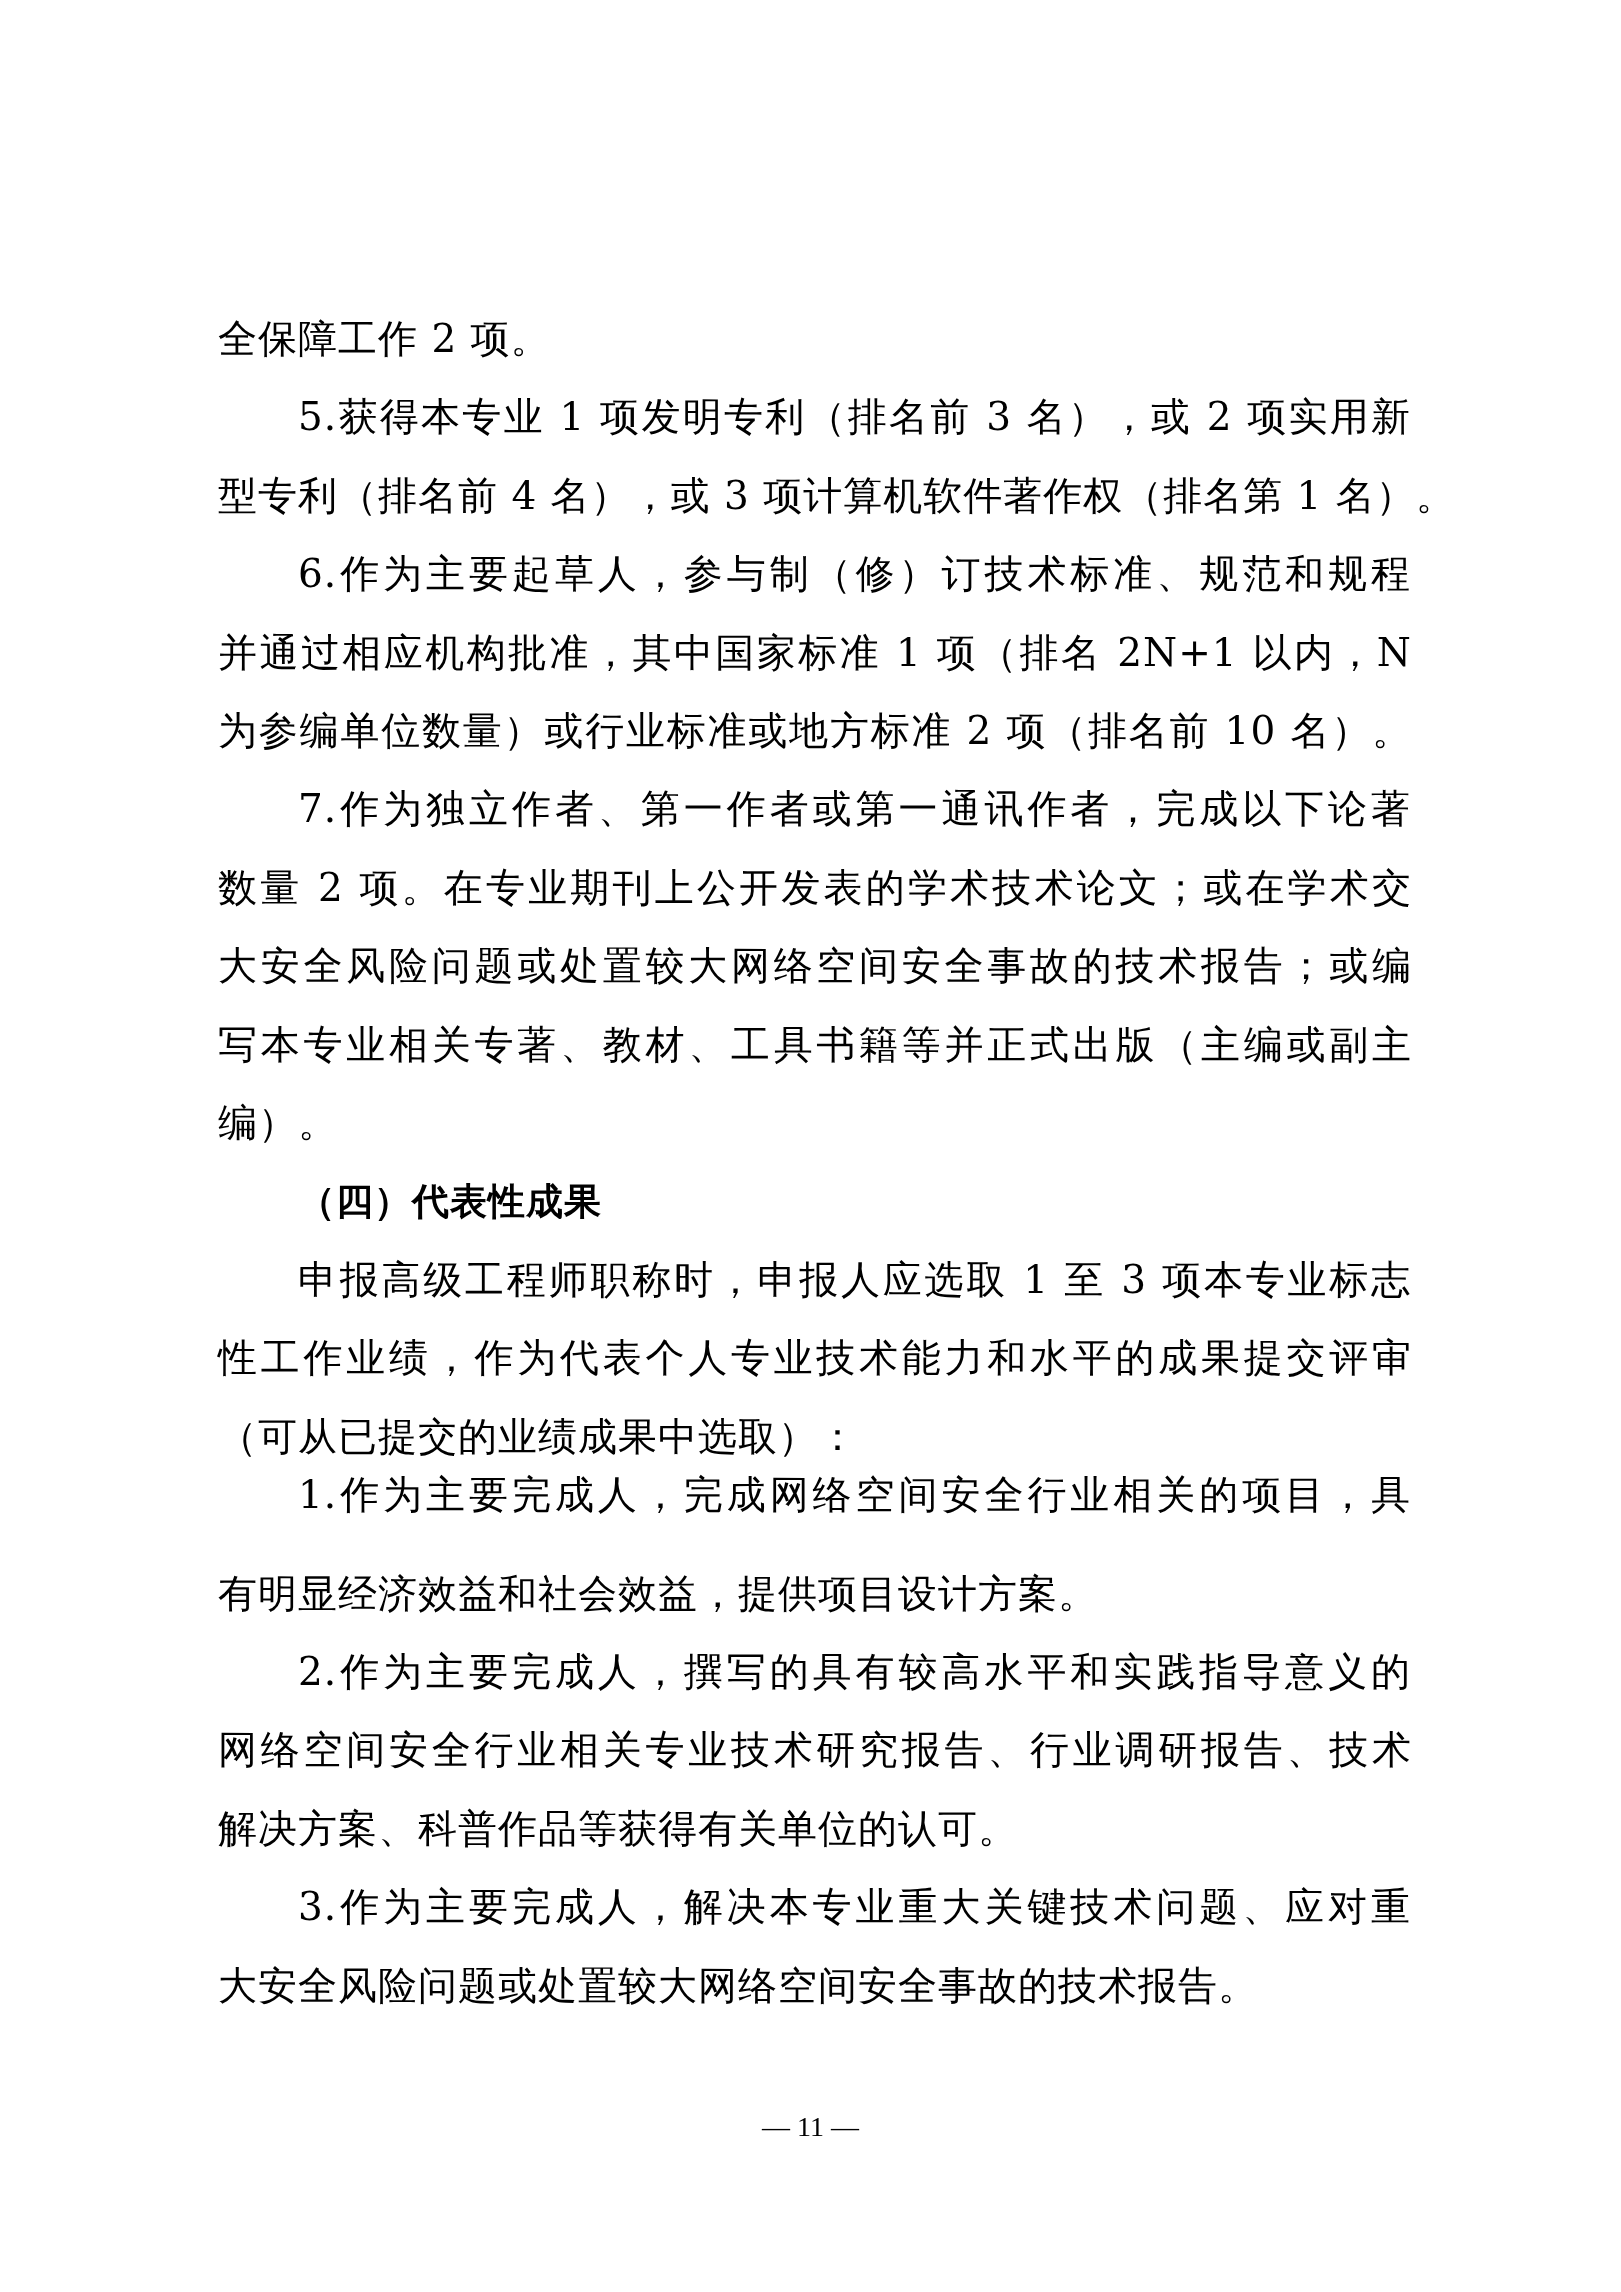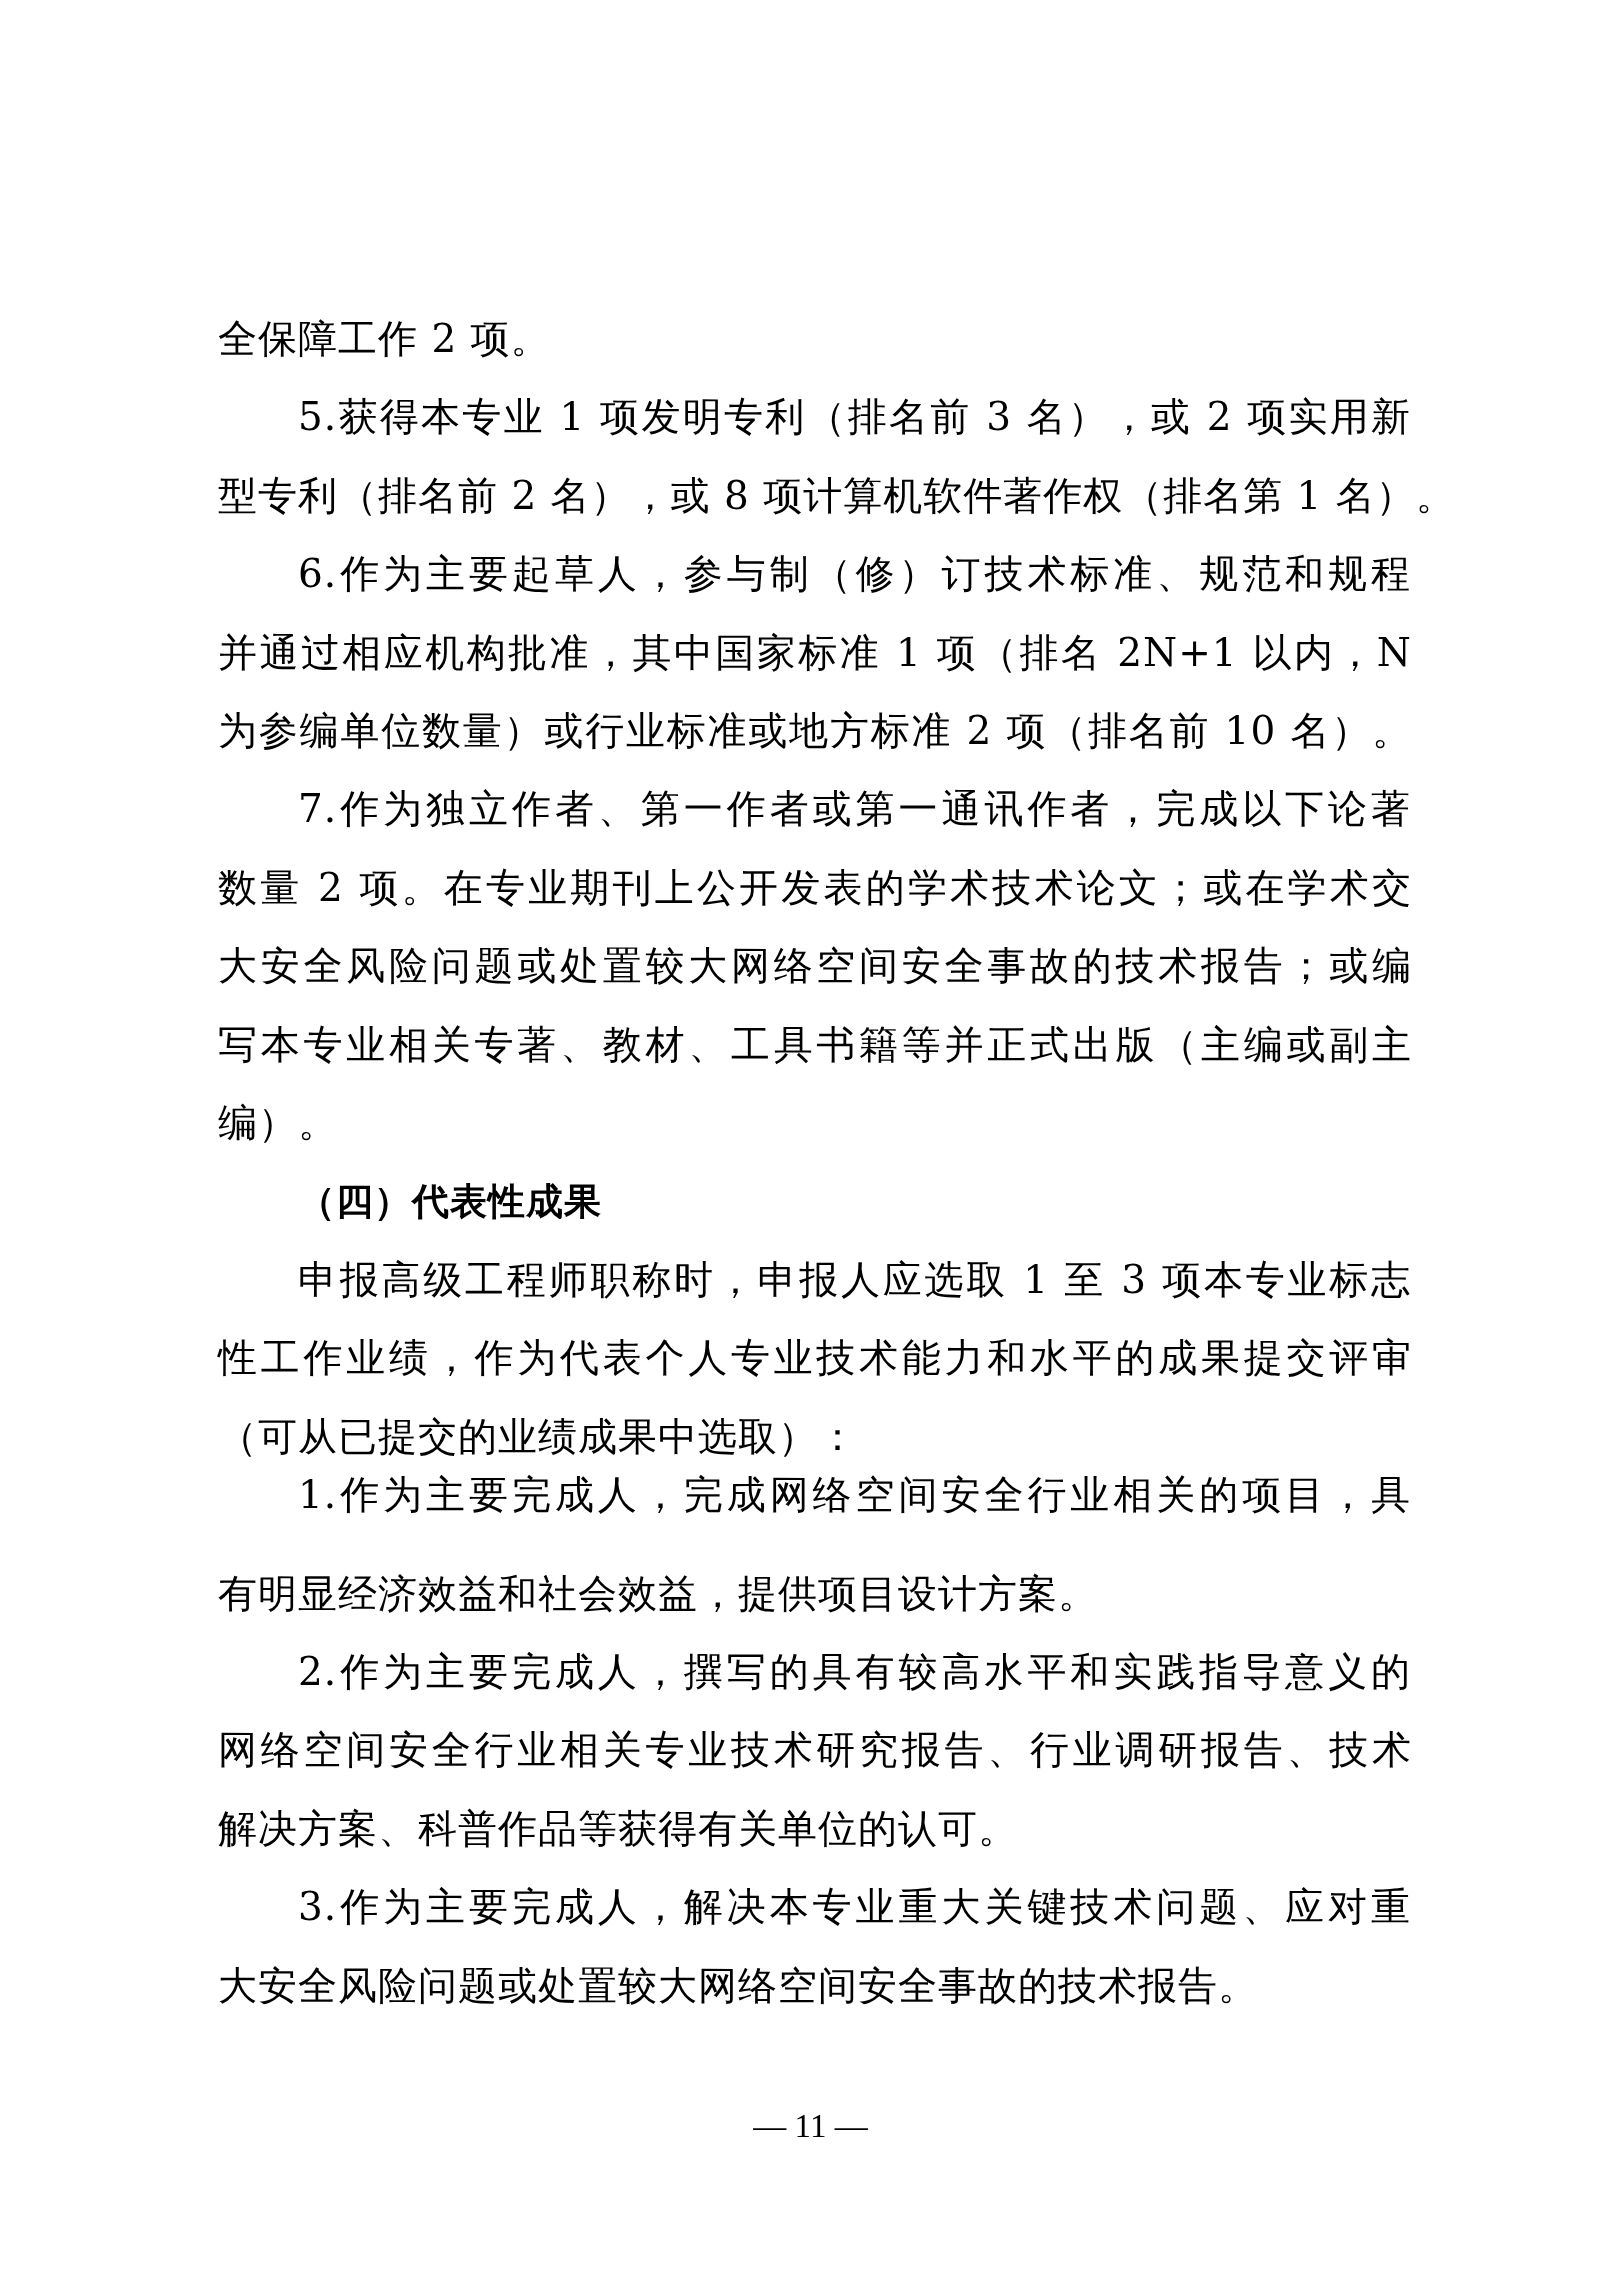--- a/index.html
+++ b/index.html
@@ -51,37 +51,37 @@
       font-family: "DejaVu Sans", "Liberation Sans", sans-serif;
       font-size: 37px;
       text-align: center;
     }
     .page-number {
       position: absolute;
       left: 0;
       top: 2102px;
       width: 1621px;
       text-align: center;
-      font-size: 33px;
+      font-size: 28px;
       line-height: 49px;
       font-family: "Liberation Serif", "DejaVu Serif", serif;
     }
   </style>
 </head>
 <body>
 
 <div class="page">
   <div class="body-text">
     <div class="line" style="top:0px"><span>全保障工作 2 项。</span></div>
 
     <div class="line indent" style="top:78px">
         <span class="just">5.获得本专业 1 项发明专利（排名前 3 名），或 2 项实用新</span>
       </div>
     <div class="line" style="top:157px">
-        <span class="just">型专利（排名前 2 名），或 8 项计算机软件著作权（排名第 1 名）。</span>
+        <span class="just">型专利（排名前 4 名），或 3 项计算机软件著作权（排名第 1 名）。</span>
       </div>
 
     <div class="line indent" style="top:235px">
         <span class="just">6.作为主要起草人，参与制（修）订技术标准、规范和规程</span>
       </div>
     <div class="line" style="top:314px">
         <span class="just">并通过相应机构批准，其中国家标准 1 项（排名 2N+1 以内，N</span>
       </div>
     <div class="line" style="top:392px">
         <span class="just">为参编单位数量）或行业标准或地方标准 2 项（排名前 10 名）。</span>

